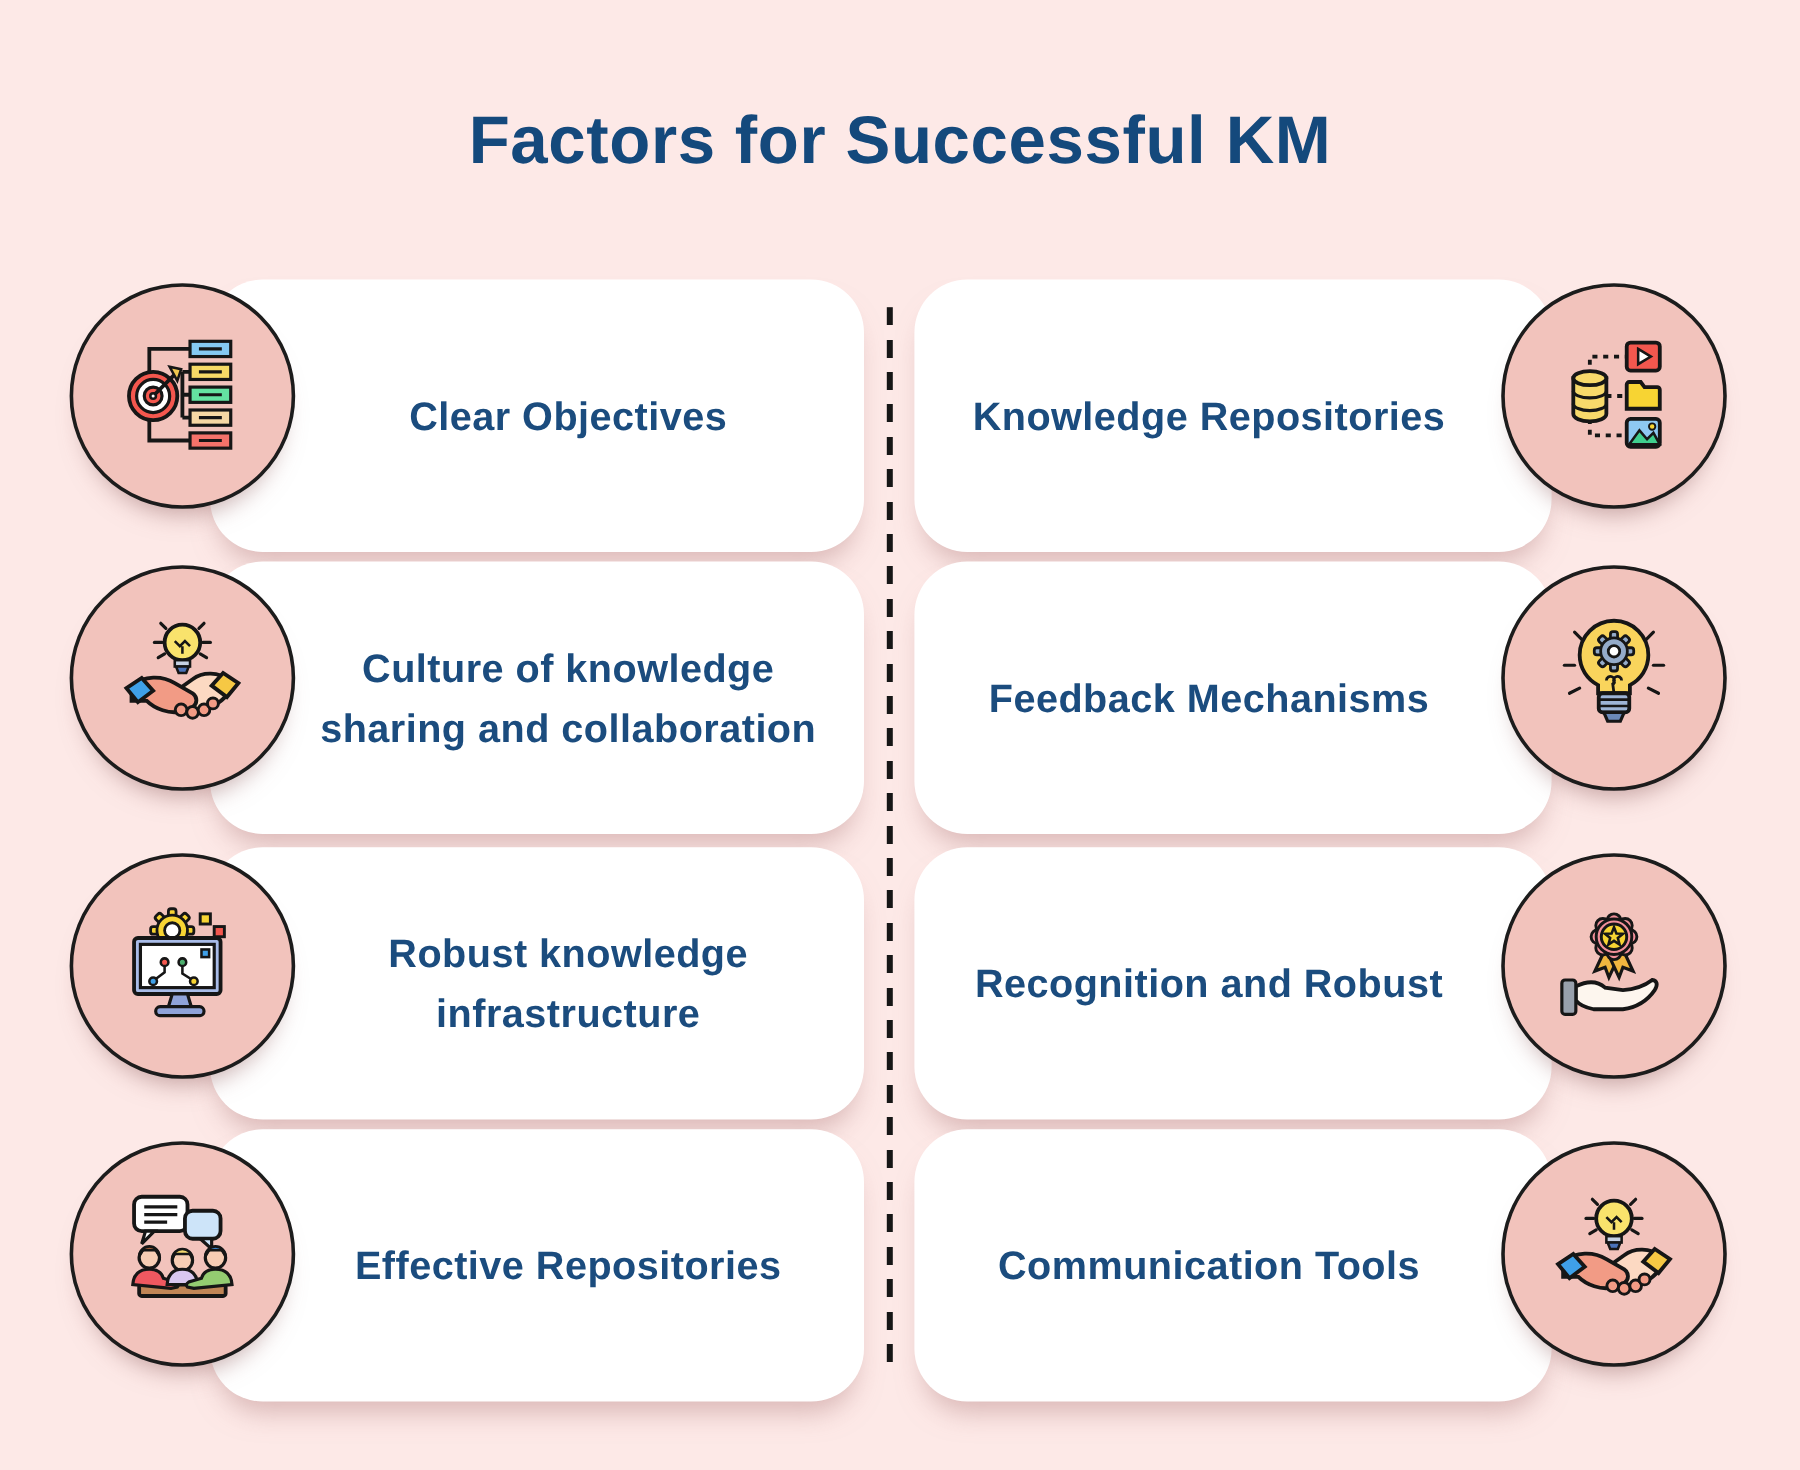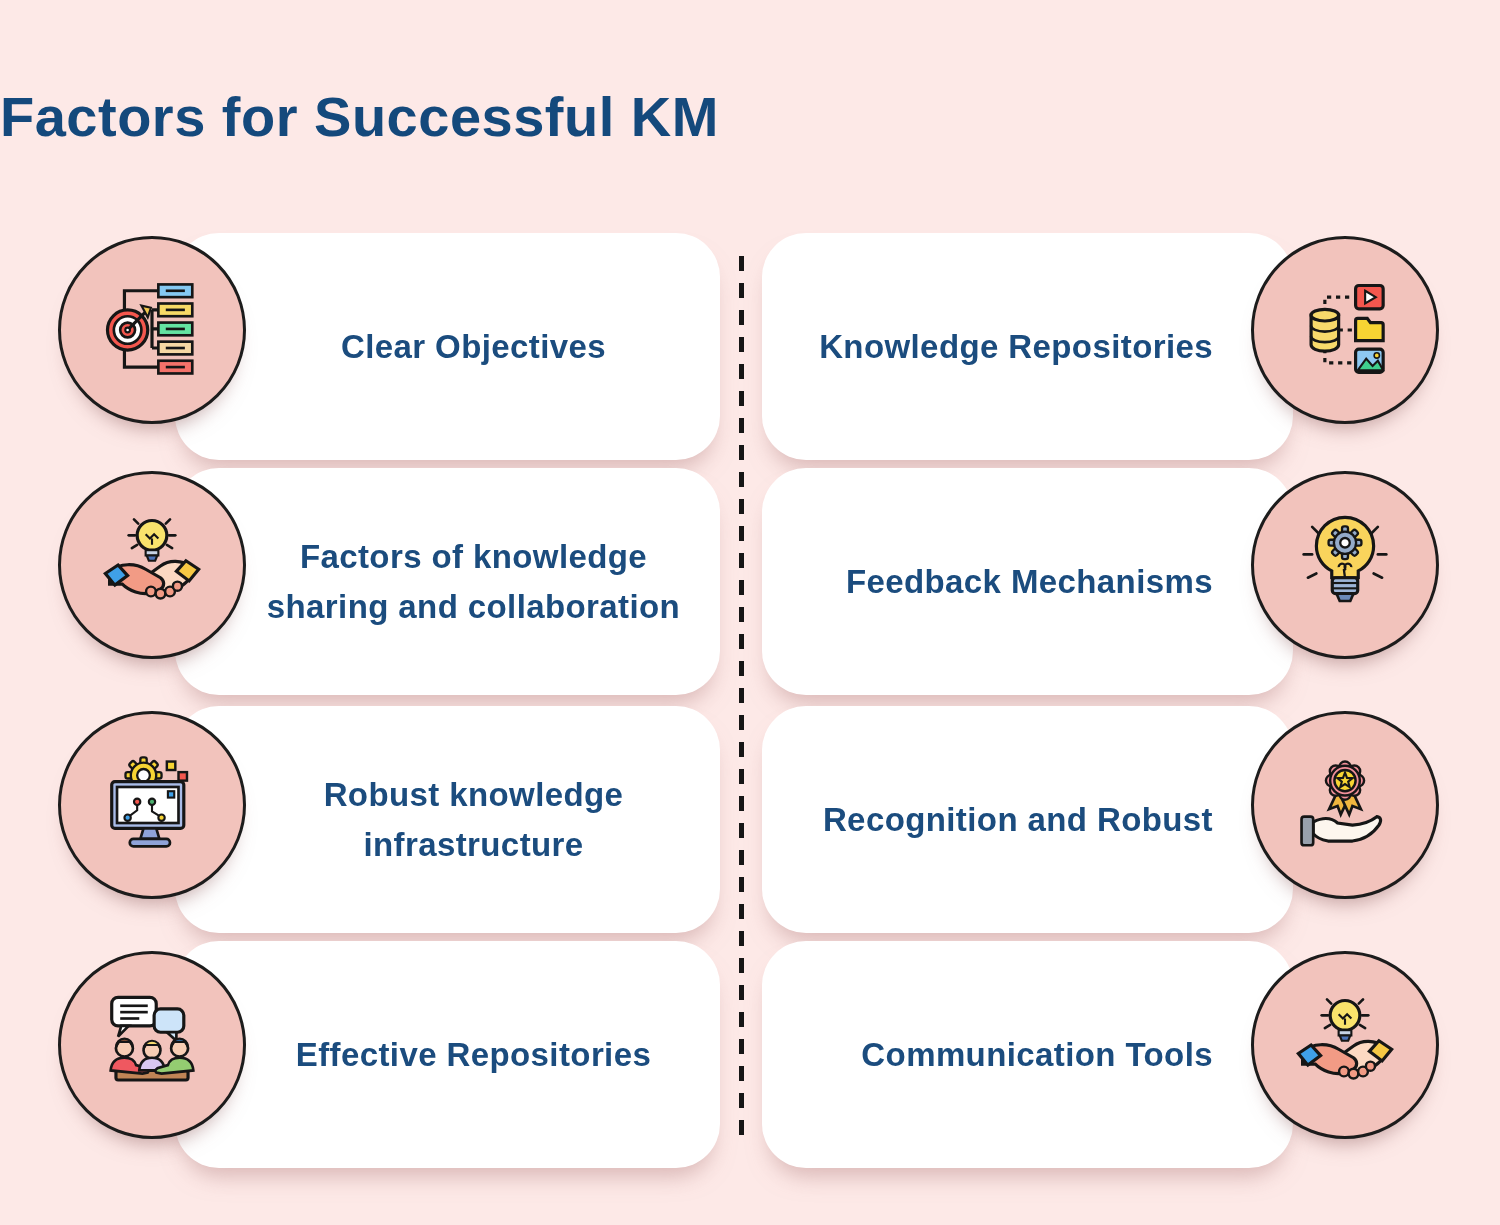--- a/index.html
+++ b/index.html
@@ -1,30 +1,30 @@
 <!DOCTYPE html>
 <html><head>
 <meta charset="utf-8">
 <style>
   html,body { margin:0; padding:0; background:#fde9e7; }
   .stage {
     position:relative; width:1500px; height:1225px; background:#fde9e7;
     font-family:"Liberation Sans", sans-serif; overflow:hidden;
   }
   .title {
-    position:absolute; top:84px; left:0; width:100%; text-align:left;
+    position:absolute; top:84px; left:0; width:100%; text-align:center;
     font-size:56px; font-weight:700; color:#14497c; letter-spacing:0.5px;
   }
   .card {
     position:absolute; height:227px; background:#ffffff; border-radius:44px;
     box-shadow:0 16px 22px -8px rgba(187,141,141,0.55);
     display:flex; align-items:center; justify-content:center; box-sizing:border-box;
   }
   .card.left  { left:175px; width:545px; padding-left:80px;  padding-right:28px; }
-  .card.right { left:762px; width:531px; padding-right:80px; padding-left:40px;justify-content:flex-end; }
+  .card.right { left:762px; width:531px; padding-right:80px; padding-left:40px; }
   .card .label {
     font-size:33px; font-weight:700; color:#1b4c7e; text-align:center;
     line-height:1.5; letter-spacing:0.4px;
   }
   .circle {
     position:absolute; width:182px; height:182px; border-radius:50%;
     background:#f2c3bc; border:3px solid #1c1c1c;
     box-shadow:0 16px 20px -12px rgba(150,100,100,0.55);
     display:flex; align-items:center; justify-content:center;
   }
@@ -94,21 +94,21 @@
       <rect x="60" y="8" width="26" height="22" rx="3" fill="#f4574e" stroke="#161616" stroke-width="3"></rect>
       <polygon points="69,13 79,19 69,25" fill="#ffffff" stroke="#161616" stroke-width="2"></polygon>
       <path d="M60,60 v-19 a2,2 0 0 1 2,-2 h9 l3,4 h10 a2,2 0 0 1 2,2 v15 z" fill="#f7d433" stroke="#161616" stroke-width="3"></path>
       <rect x="60" y="68" width="26" height="22" rx="3" fill="#8ec8f2" stroke="#161616" stroke-width="3"></rect>
       <path d="M62,88 l8,-11 6,7 5,-5 5,9 z" fill="#3fcf8e" stroke="#161616" stroke-width="2"></path>
       <circle cx="80" cy="74" r="2.5" fill="#f7d433" stroke="#161616" stroke-width="1.5"></circle>
     </svg>
   </div>
 
   <div class="card left r2c">
-    <div class="label">Factors of knowledge sharing and collaboration</div>
+    <div class="label">Culture of knowledge sharing and collaboration</div>
   </div>
   <div class="circle cleft r2o">
     <svg viewBox="0 0 100 100">
       <g stroke="#161616" stroke-width="2.5" stroke-linecap="round">
         <line x1="33" y1="7" x2="37" y2="11"></line>
           <line x1="67" y1="7" x2="63" y2="11"></line>
         <line x1="28" y1="22" x2="34" y2="22"></line>
           <line x1="72" y1="22" x2="66" y2="22"></line>
         <line x1="31" y1="34" x2="36" y2="31"></line>
           <line x1="69" y1="34" x2="64" y2="31"></line>

